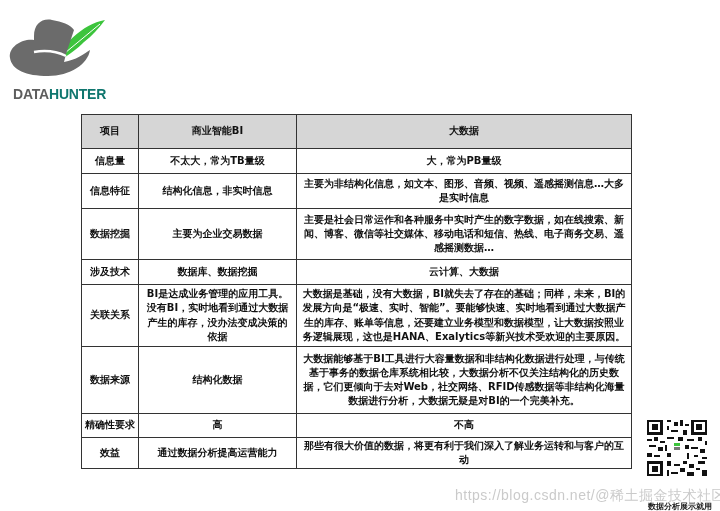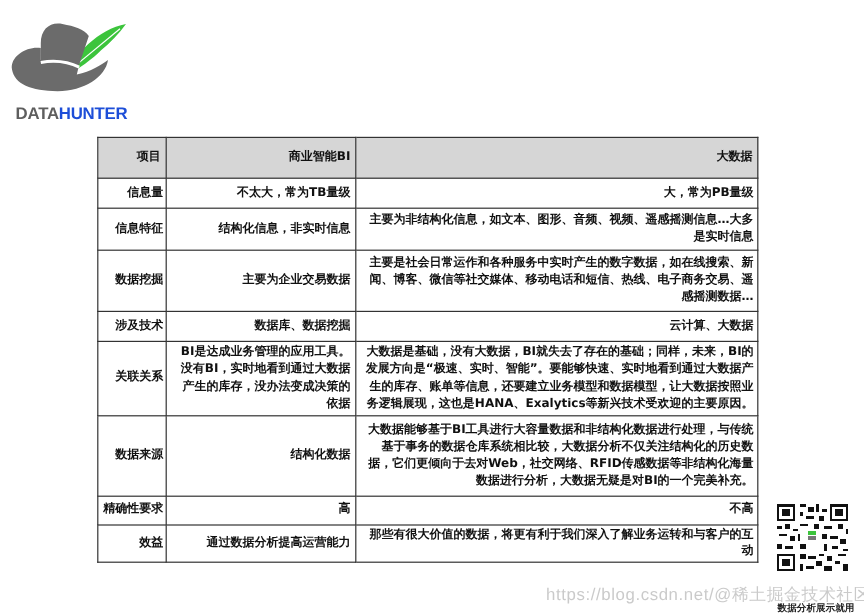--- a/index.html
+++ b/index.html
@@ -3,24 +3,24 @@
 <meta charset="utf-8">
 <style>
   * { box-sizing: border-box; margin: 0; padding: 0; }
   html, body { width: 720px; height: 511px; background: #ffffff; overflow: hidden; }
   body { position: relative; font-family: "DejaVu Sans", "Liberation Sans", sans-serif; color: #111; }
 
   .logo { position: absolute; left: 4px; top: 6px; width: 110px; height: 95px; }
   .logo svg { display: block; }
   .logo-text { position: absolute; left: 9px; top: 80px; font-family: "Liberation Sans", sans-serif; font-weight: bold; font-size: 14px; letter-spacing: -0.2px; }
   .logo-text .data { color: #5e5e5e; }
-  .logo-text .hunter { color: #1d4ed8; }
+  .logo-text .hunter { color: #0f766e; }
 
   table.cmp { position: absolute; left: 81px; top: 114px; width: 551px; border-collapse: collapse; font-size: 10px; font-weight: bold; line-height: 1.42; }
-  table.cmp td, table.cmp th { border: 1.3px solid #333; text-align: right; vertical-align: middle; padding: 0 4px; }
+  table.cmp td, table.cmp th { border: 1.3px solid #333; text-align: center; vertical-align: middle; padding: 0 4px; }
   table.cmp th { background: #d6d6d6; font-weight: bold; height: 34px; }
   table.cmp td.c1 { width: 57px; padding: 0 2px; }
   table.cmp td.c2 { width: 158px; margin-left: 24px; }
   table.cmp td.c3 { padding: 1px 3px; }
 
   .qr { position: absolute; left: 645px; top: 418px; width: 64px; height: 60px; }
   .qr-caption { position: absolute; left: 640px; top: 502px; width: 80px; font-size: 8px; font-weight: bold; text-align: center; color: #222; line-height: 1.25; }
   .qr-caption .en { font-family: "Liberation Sans", sans-serif; font-size: 9px; }
 
   .watermark { position: absolute; left: 455px; top: 487px; font-size: 14px; color: rgba(180,180,180,0.7); font-family: "Liberation Sans", sans-serif; white-space: nowrap; letter-spacing: 0.5px; }

